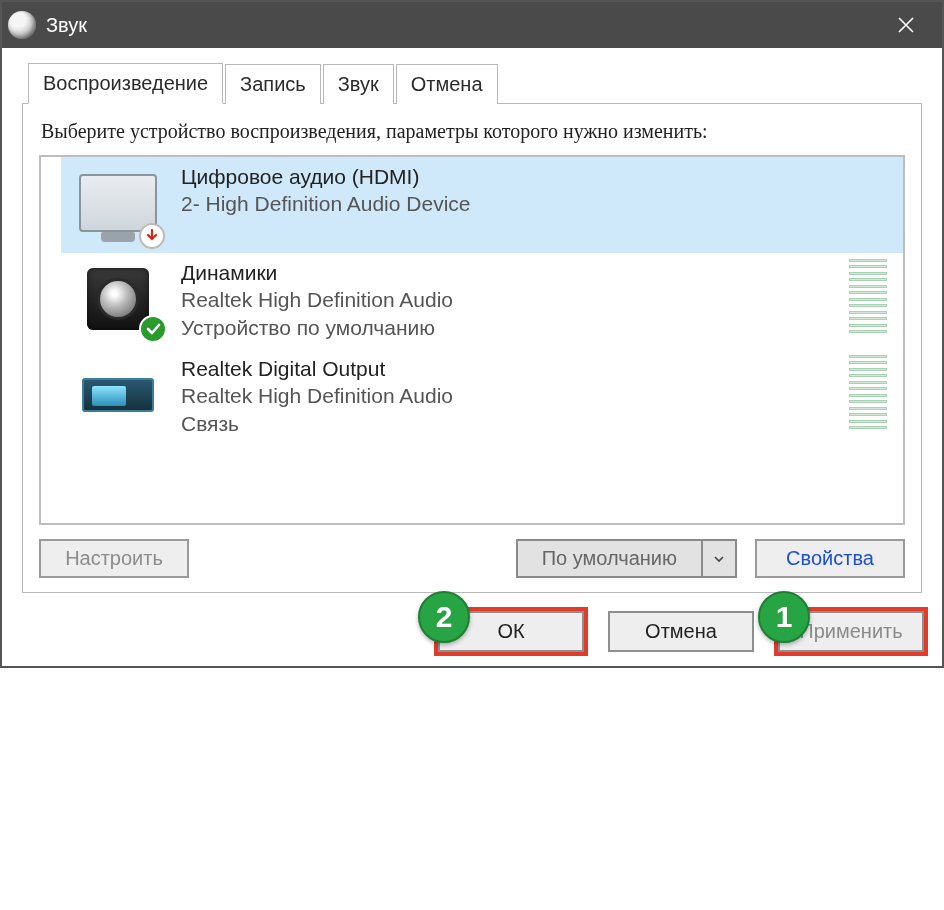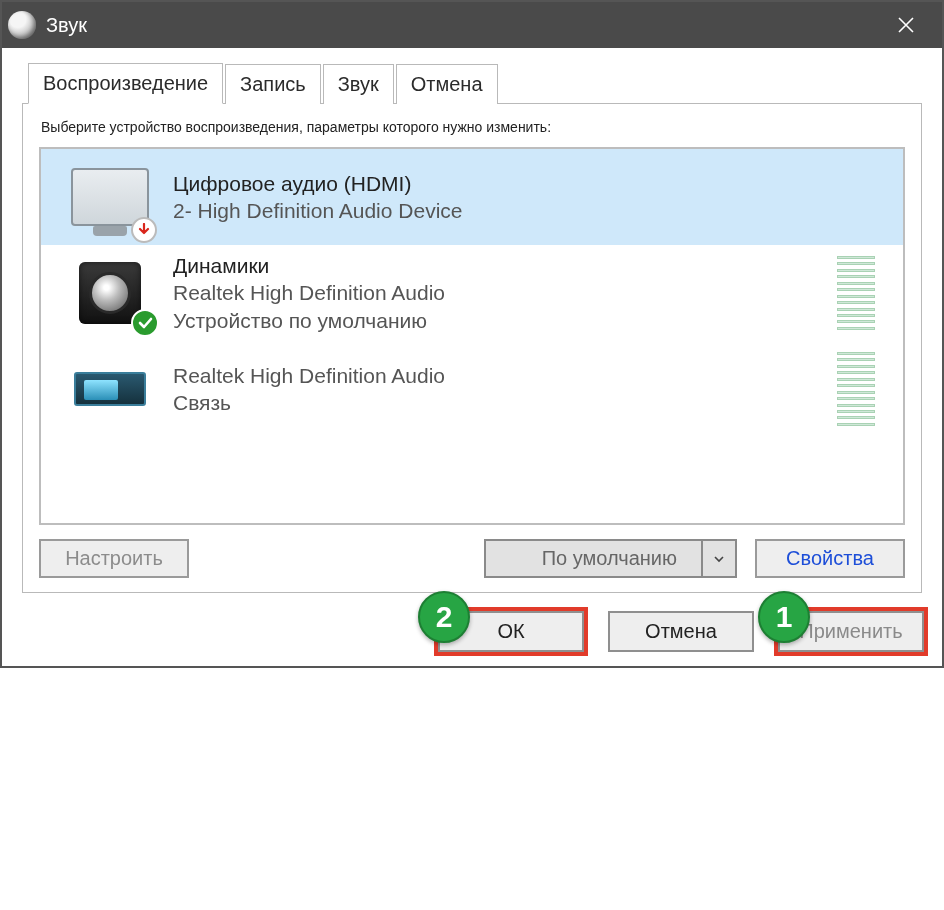--- a/index.html
+++ b/index.html
@@ -74,36 +74,38 @@
     font-weight: 400;
   }
   .tabpanel {
     border: 1px solid #b9b9b9;
     flex: 1;
     padding: 10px 16px 14px 16px;
     display: flex;
     flex-direction: column;
   }
   .instruction {
-    font-size: 14px;
+    font-size: 20px;
     color: #222;
     margin: 4px 2px 10px 2px;
     line-height: 1.35;
+    font-family: Liberation Serif, serif;
   }
   .listbox {
     border: 2px solid #bdbdbd;
     flex: 1;
     overflow: hidden;
     background:#fff;
   }
   .device {
     display: flex;
-    align-items: center;
-    padding: 6px 24px;
+    align-items: flex-start;
+    padding: 6px 12px;
     min-height: 96px;
+    margin-left: 20px;
   }
   .device.selected { background: #cfe8fa; }
   .device .dicon {
     width: 90px; height: 80px;
     margin-right: 18px;
     position: relative;
     flex-shrink: 0;
     display:flex;align-items:center;justify-content:center;
   }
   .device .dinfo {
@@ -180,21 +182,21 @@
     background: #eee;
     font-size: 20px;
     padding: 6px 20px;
     color:#1d4ed8;
     cursor:pointer;
     min-width: 150px;
     text-align:center;
   }
   .btn.disabled { color:#8c8c8c; background:#eee; cursor:default; }
   .splitbtn {
-    display:flex; border:2px solid #8a8a8a; background:#e2e2e2;padding-left:32px;
+    display:flex; border:2px solid #8a8a8a; background:#e2e2e2;
   }
   .splitbtn .main { padding:6px 24px; font-size:20px; color:#666; }
   .splitbtn .arrow { width:34px; border-left:2px solid #8a8a8a; display:flex;align-items:center;justify-content:center;}
   .splitbtn .arrow svg{width:12px;height:12px;}
   .footer {
     display:flex; gap: 24px; justify-content:flex-end;
     padding: 10px 18px 14px 18px;
     align-items:center;
   }
   .fbtn {
@@ -295,20 +297,21 @@
           </div>
         </div>
 
         <div class="device">
           <div class="dicon">
             <div class="obox">
                 <div class="screen"></div>
               </div>
           </div>
           <div class="dinfo">
+            <div class="dname">Realtek Digital Output</div>
             <div>Realtek High Definition Audio</div>
             <div>Связь</div>
           </div>
           <div class="meter">
             <div class="bar"></div>
               <div class="bar"></div>
               <div class="bar"></div>
               <div class="bar"></div>
               <div class="bar"></div>
             <div class="bar"></div>

